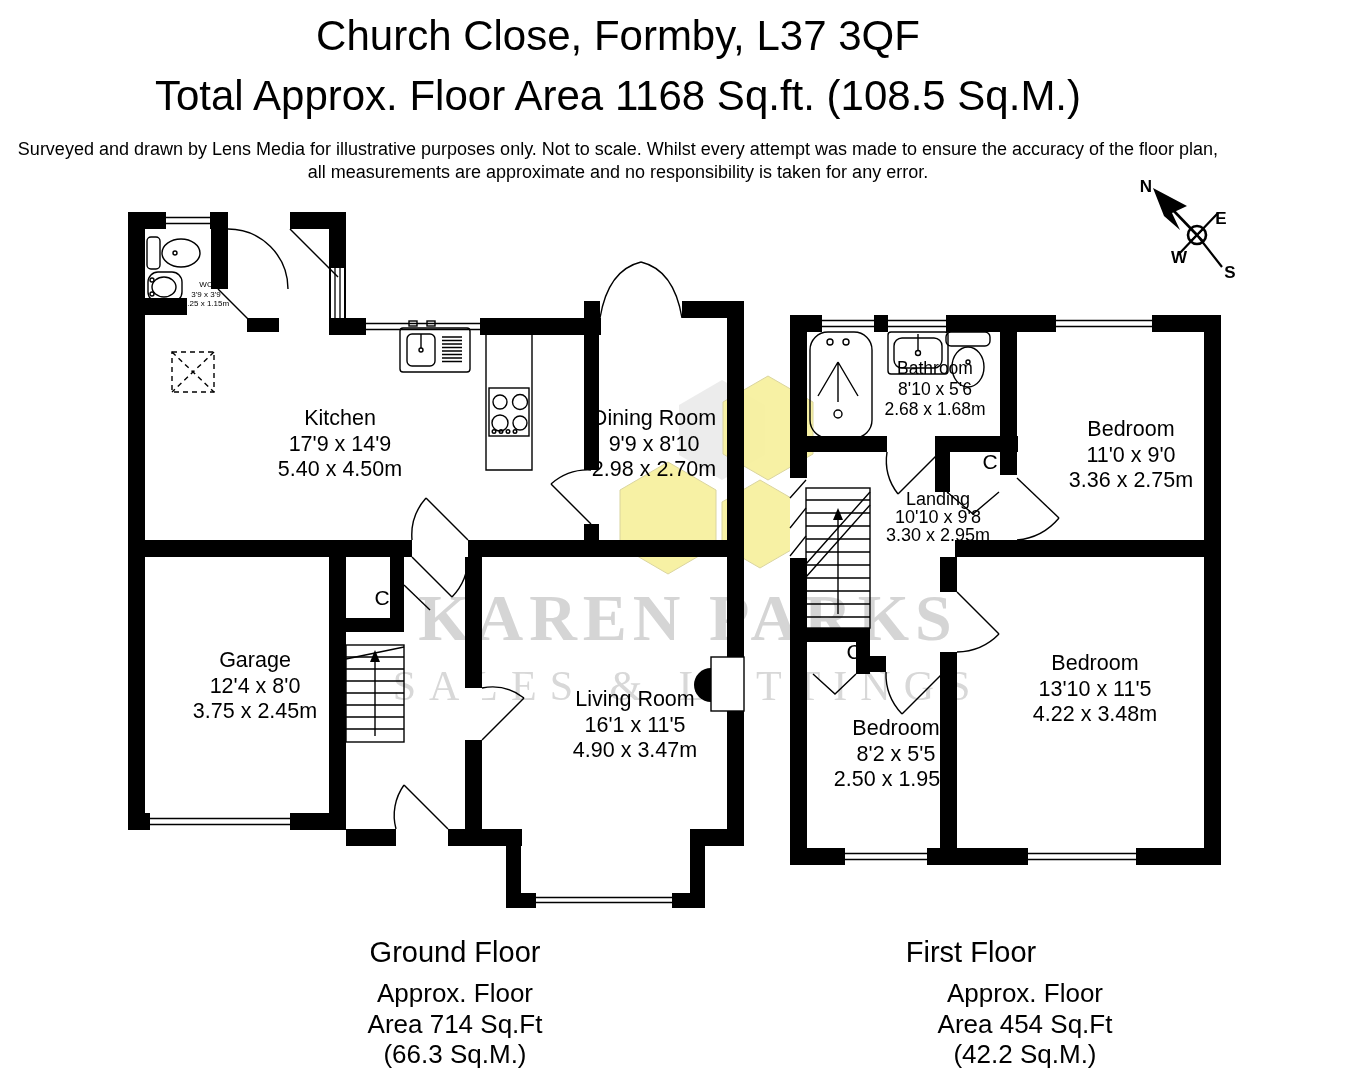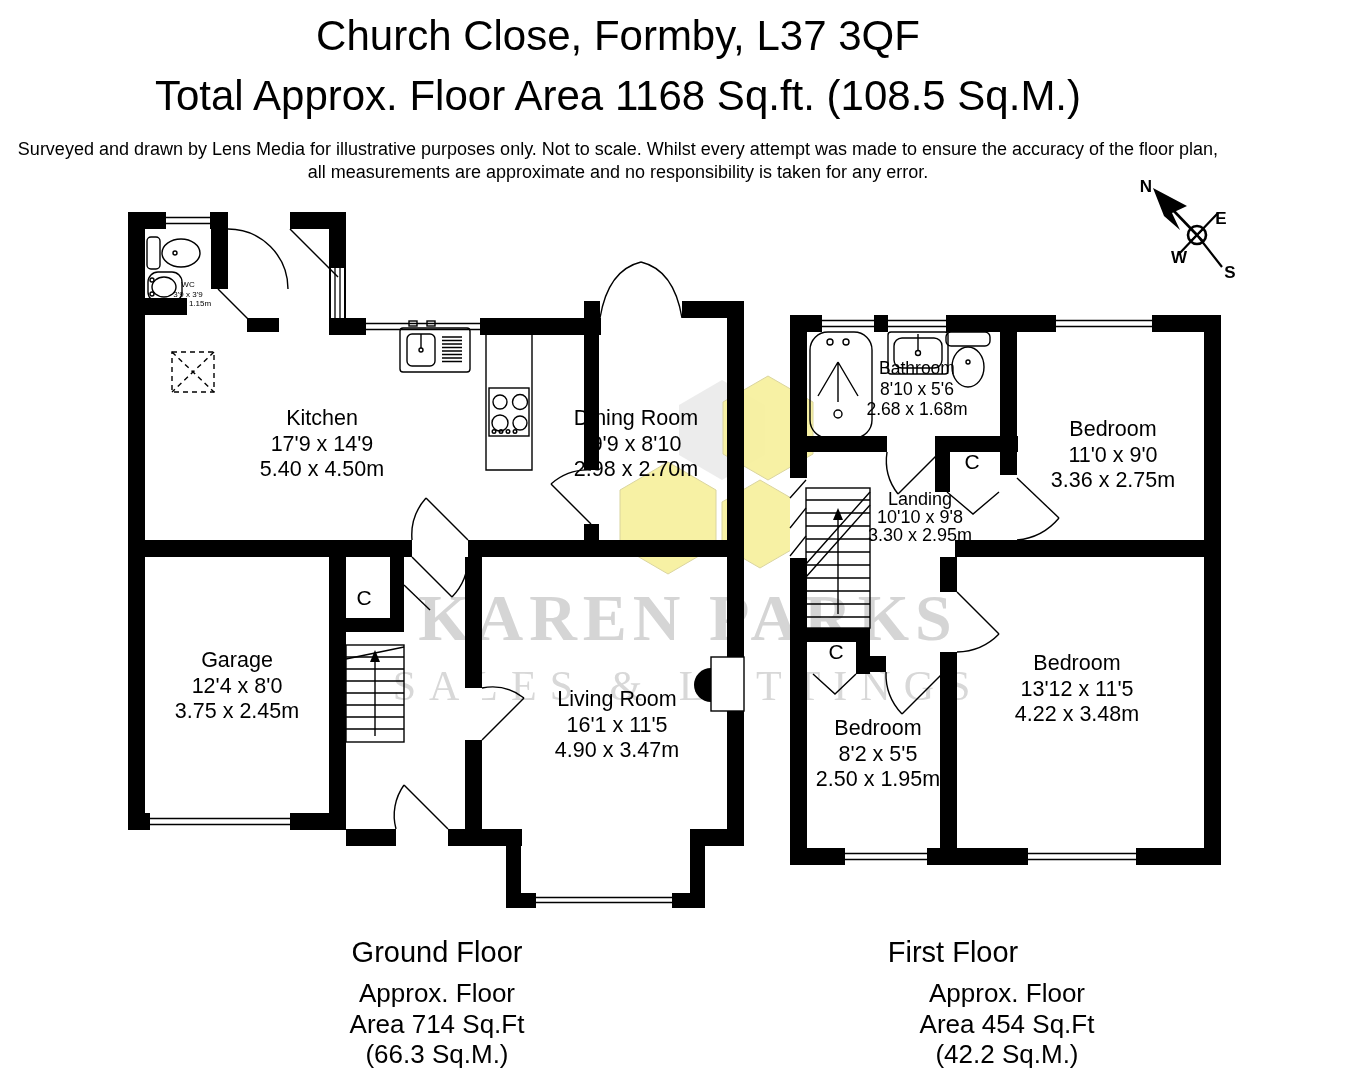--- a/index.html
+++ b/index.html
@@ -7,21 +7,21 @@
   .page {
     position:relative; width:1236px; height:1080px; background:#fff;
     font-family:"Liberation Sans", sans-serif; color:#000; overflow:hidden;
   }
   .hdr { position:absolute; left:0; width:100%; text-align:center; white-space:nowrap; }
   .hdr-title    { top:12px;  font-size:42px; }
   .hdr-subtitle { top:72px;  font-size:42px; }
   .disclaimer   { position:absolute; left:0; width:100%; text-align:center; font-size:18px; line-height:23px; }
   .disc1 { top:138px; } .disc2 { top:161px; }
   svg.plan { position:absolute; left:0; top:0; }
-  .label { position:absolute; transform:translateX(-50%); text-align:center; white-space:nowrap; }
+  .label { position:absolute; transform:translateX(-50%); text-align:center; white-space:nowrap;margin-left:18px; }
   .room      { font-size:21.5px; line-height:25.5px; }
   .room.sm   { font-size:17.5px; line-height:20.5px; }
   .room.xs   { font-size:18px; line-height:18px; }
   .room.tiny { font-size:8px;    line-height:9.5px;  }
   .cup       { font-size:21px; }
   .cap-title { font-size:29px; }
   .cap-area  { font-size:26px; line-height:30.5px; }
 </style>
 </head>
 <body>
@@ -313,21 +313,21 @@
     <div>10'10 x 9'8</div>
     <div>3.30 x 2.95m</div>
   </div>
   <div class="label room" style="left:878px;top:716px">
     <div>Bedroom</div>
     <div>8'2 x 5'5</div>
     <div>2.50 x 1.95m</div>
   </div>
   <div class="label room" style="left:1077px;top:651px">
     <div>Bedroom</div>
-    <div>13'12 x 11'5</div>
+    <div>13'10 x 11'5</div>
     <div>4.22 x 3.48m</div>
   </div>
   <div class="label cup" style="left:972px;top:450px">C</div>
   <div class="label cup" style="left:836px;top:640px">C</div>
 
   <div class="label cap-title" style="left:437px;top:936px">Ground Floor</div>
   <div class="label cap-area" style="left:437px;top:978px">
     <div>Approx. Floor</div>
     <div>Area 714 Sq.Ft</div>
     <div>(66.3 Sq.M.)</div>

